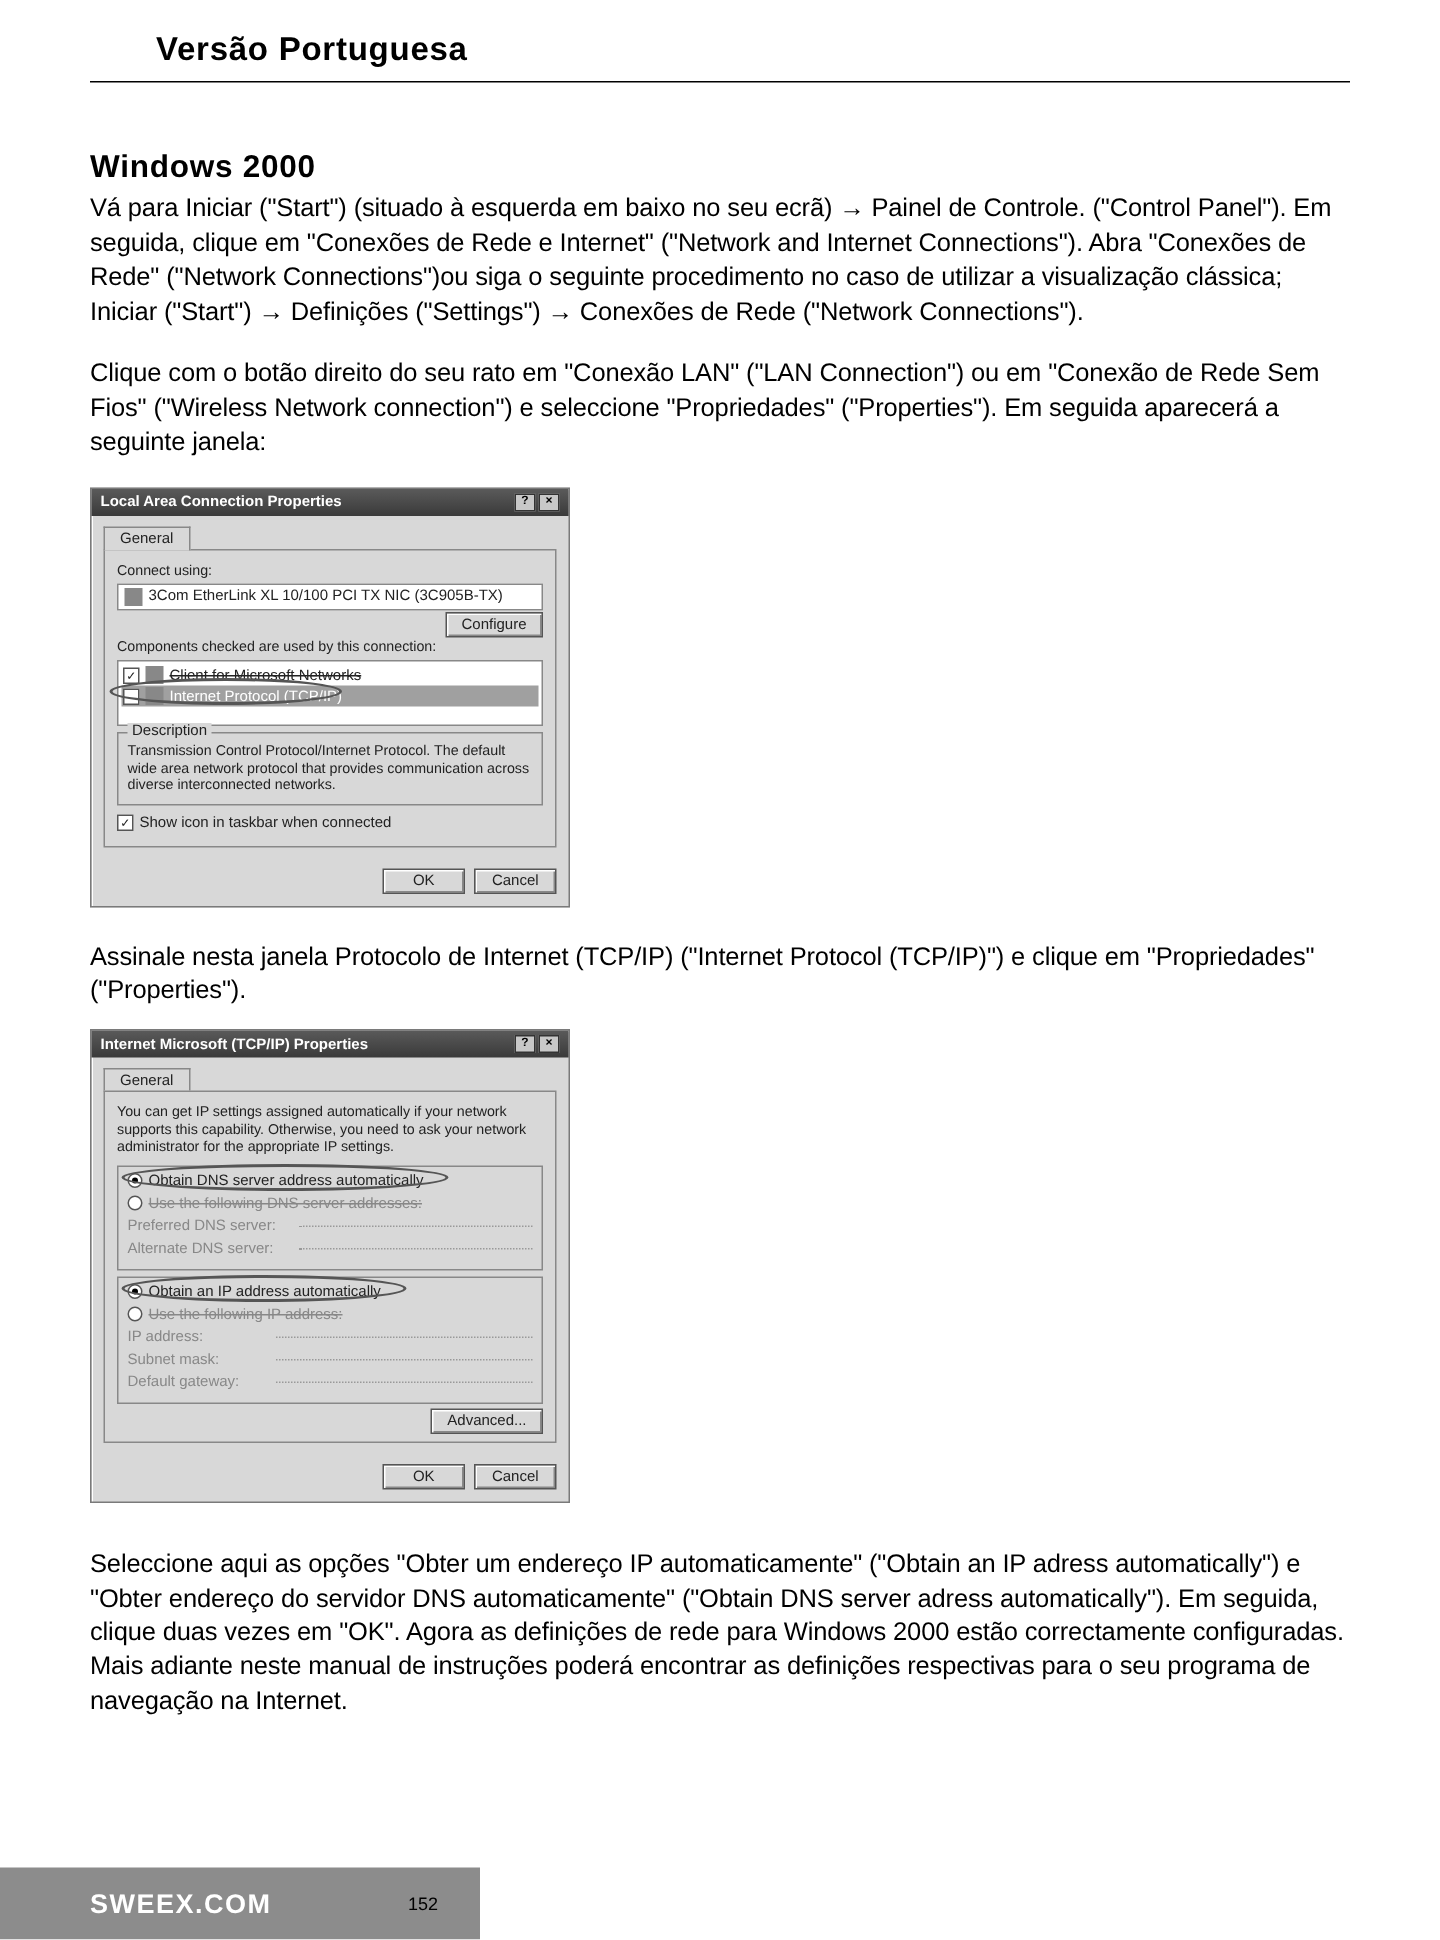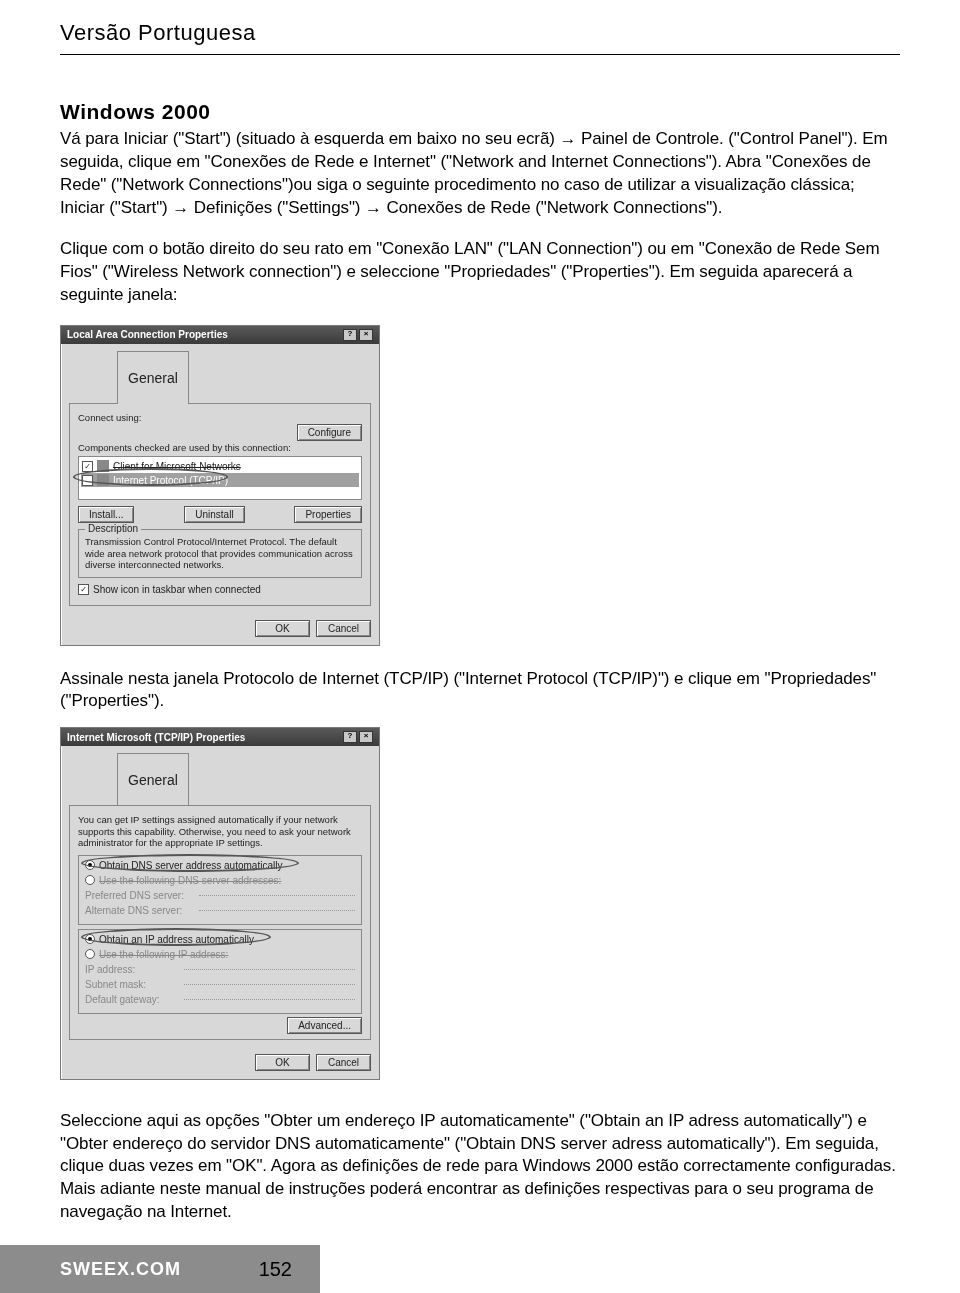--- a/index.html
+++ b/index.html
@@ -7,23 +7,24 @@
     width: 960px;
     height: 1293px;
     background: #fff;
     font-family: "Arial Narrow", Arial, sans-serif;
     color: #000;
     position: relative;
     padding: 20px 60px 0 60px;
   }
   .header-title {
     font-size: 22px;
-    font-weight: normal;
+    font-weight: bold;
     font-family: "Arial Narrow", Arial, sans-serif;
     letter-spacing: 0.5px;
+    margin-left: 44px;
   }
   .hr {
     border: none;
     border-top: 1.5px solid #000;
     margin-top: 8px;
     margin-bottom: 45px;
   }
   .section-title {
     font-size: 21px;
     font-weight: bold;
@@ -69,25 +70,24 @@
     font-size: 8px; line-height: 8px;
     text-align: center;
     color:#000;
   }
   .tabrow { padding: 6px 8px 0 8px; }
   .tab {
     display: inline-block;
     background: #d8d8d8;
     border: 1px solid #888;
     border-bottom: none;
-    padding: 18px 10px;
-    font-size: 14px;
+    padding: 2px 10px;
+    font-size: 10px;
     position: relative;
     top: 1px;
-    margin-left: 48px;
   }
   .tabbody {
     border: 1px solid #888;
     margin: 0 8px 8px 8px;
     padding: 8px;
     background: #d8d8d8;
   }
   .field {
     background: #fff;
     border: 1px solid #888;
@@ -174,21 +174,21 @@
     padding: 0 28px 0 60px;
   }
   .footer .site {
     color: #fff;
     font-weight: bold;
     font-size: 18px;
     letter-spacing: 1px;
   }
   .footer .pg {
     color: #000;
-    font-size: 20px;
+    font-size: 12px;
   }
 </style>
 </head>
 <body>
 
 <div>
   <div class="header-title">Versão Portuguesa</div>
   <hr class="hr">
 </div>
 
@@ -207,42 +207,41 @@
     <div class="winctl">
       <span class="winbtn">?</span>
       <span class="winbtn">×</span>
     </div>
   </div>
   <div class="tabrow">
     <span class="tab">General</span>
   </div>
   <div class="tabbody">
     <div class="smalltxt">Connect using:</div>
+    <div class="field">
+      <span class="ico"></span>
+      <span>3Com EtherLink XL 10/100 PCI TX NIC (3C905B-TX)</span>
+    </div>
     <div style="text-align:right; margin:4px 0;">
       <span class="btn">Configure</span>
     </div>
     <div class="smalltxt">Components checked are used by this connection:</div>
     <div class="listbox relpos">
       <div class="li-item">
         <span class="cb">✓</span>
         <span class="ico"></span>
         <span style="text-decoration:line-through;">Client for Microsoft Networks</span>
       </div>
       <div class="li-item selected">
         <span class="cb">✓</span>
         <span class="ico"></span>
         <span>Internet Protocol (TCP/IP)</span>
       </div>
       <span class="oval" style="left:-6px; top:11px; width:155px; height:18px;"></span>
     </div>
-    <div style="display:flex; justify-content:space-between; margin:6px 0;">
-      <span class="btn">Install...</span>
-      <span class="btn">Uninstall</span>
-      <span class="btn">Properties</span>
-    </div>
     <div class="group">
       <span class="legend">Description</span>
       <div class="smalltxt">Transmission Control Protocol/Internet Protocol. The default wide area network protocol that provides communication across diverse interconnected networks.</div>
     </div>
     <div class="rowline">
       <span class="cb">✓</span>
       <span>Show icon in taskbar when connected</span>
     </div>
   </div>
   <div class="btnrow">

